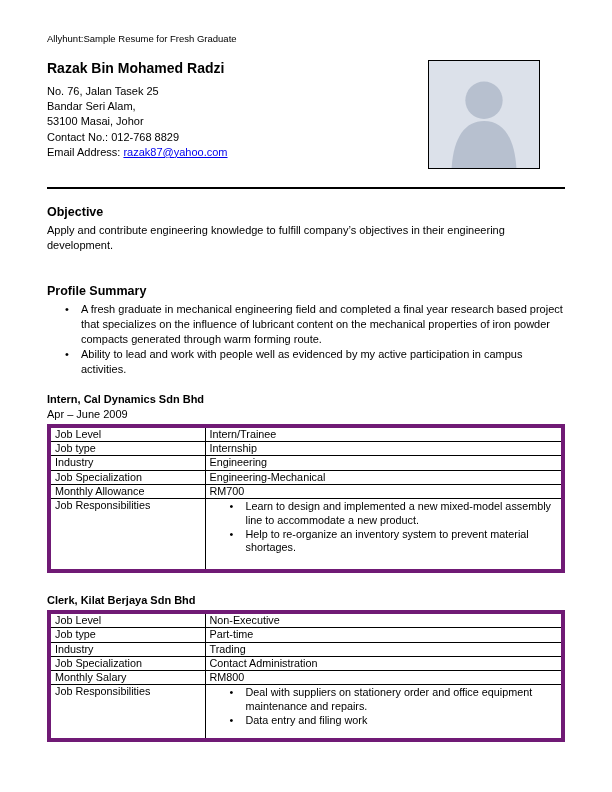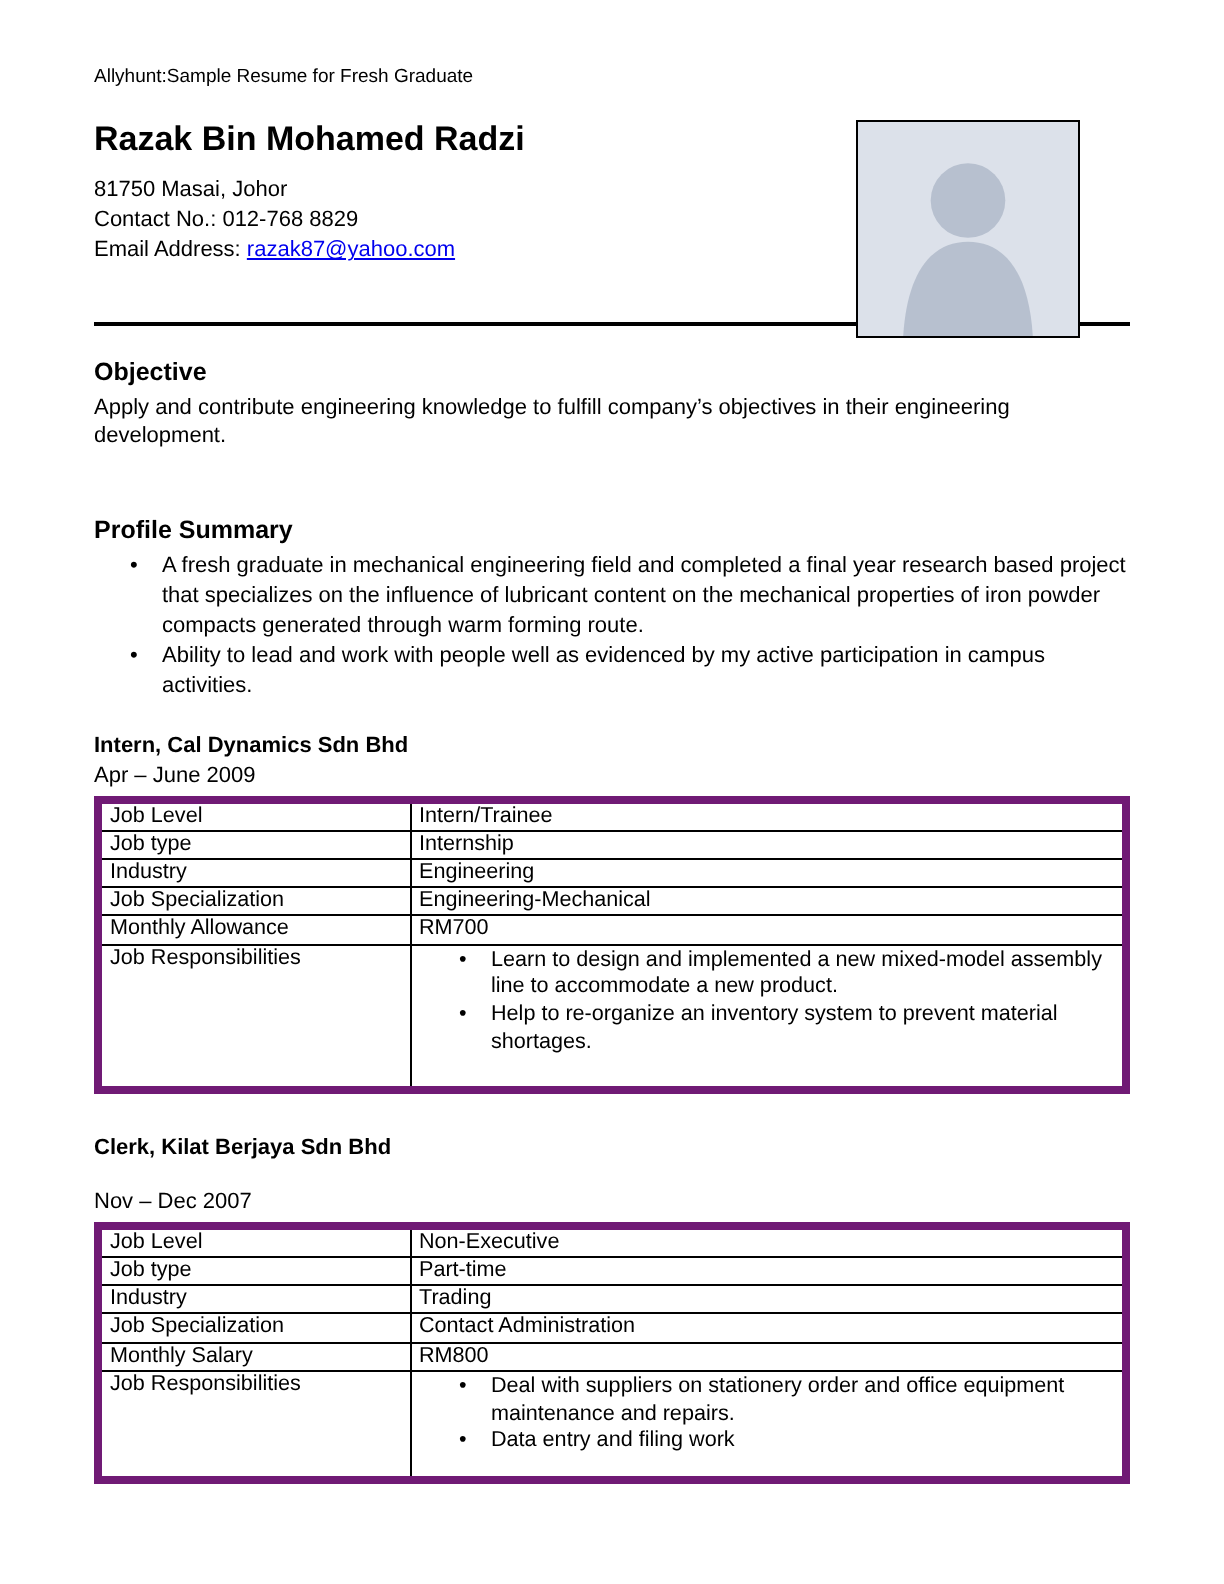--- a/index.html
+++ b/index.html
@@ -10,21 +10,21 @@
     color: #000;
   }
   .page {
     position: relative;
     width: 612px; height: 792px;
     padding: 33px 47px 0 47px;
     overflow: hidden;
     background: #fff;
   }
   .header-note { font-size: 9.5px; }
-  .name { font-size: 17px; font-weight: bold; margin-top: 16px; margin-bottom: 8px; }
+  .name { font-size: 14px; font-weight: bold; margin-top: 16px; margin-bottom: 8px; }
   .addr { font-size: 11px; line-height: 15.2px; }
   a.email { color: #0000ee; text-decoration: underline; cursor: pointer; }
   .photo {
     position: absolute; top: 60px; right: 72px;
     width: 112px; height: 109px;
     background: #dce1ea;
     border: 1px solid #000;
     overflow: hidden;
   }
   .photo svg { display: block; width: 100%; height: 100%; }
@@ -73,21 +73,23 @@
 
   <div class="photo">
     <svg viewBox="0 0 112 109">
       <rect x="0" y="0" width="112" height="109" fill="#dce1ea"></rect>
       <circle cx="56" cy="40" r="19" fill="#b7c0cf"></circle>
       <path d="M56 61 C 37 61 25 77 23 109 L 89 109 C 87 77 75 61 56 61 Z" fill="#b7c0cf"></path>
     </svg>
   </div>
 
   <div class="name">Razak Bin Mohamed Radzi</div>
-  <div class="addr">81750 Masai, Johor</div>
+  <div class="addr">No. 76, Jalan Tasek 25</div>
+  <div class="addr">Bandar Seri Alam,</div>
+  <div class="addr">53100 Masai, Johor</div>
   <div class="addr">Contact No.: 012-768 8829</div>
   <div class="addr"><span>Email Address: </span><a href="#" class="email">razak87@yahoo.com</a></div>
 
   <hr class="divider">
 
   <div class="objective-section">
     <div class="section-heading">Objective</div>
     <div class="body-text">Apply and contribute engineering knowledge to fulfill company’s objectives in their engineering development.</div>
   </div>
 
@@ -144,21 +146,20 @@
                 <span class="bullet-text">Help to re-organize an inventory system to prevent material shortages.</span>
               </div>
             </td>
           </tr>
         </tbody>
       </table>
     </div>
 
     <div class="job job-2">
       <div class="job-title">Clerk, Kilat Berjaya Sdn Bhd</div>
-      <div class="job-period">Nov – Dec 2007</div>
       <table class="job-table">
         <tbody>
           <tr>
             <td class="label-col">Job Level</td>
             <td class="value-col">Non-Executive</td>
           </tr>
           <tr>
             <td class="label-col">Job type</td>
             <td class="value-col">Part-time</td>
           </tr>

